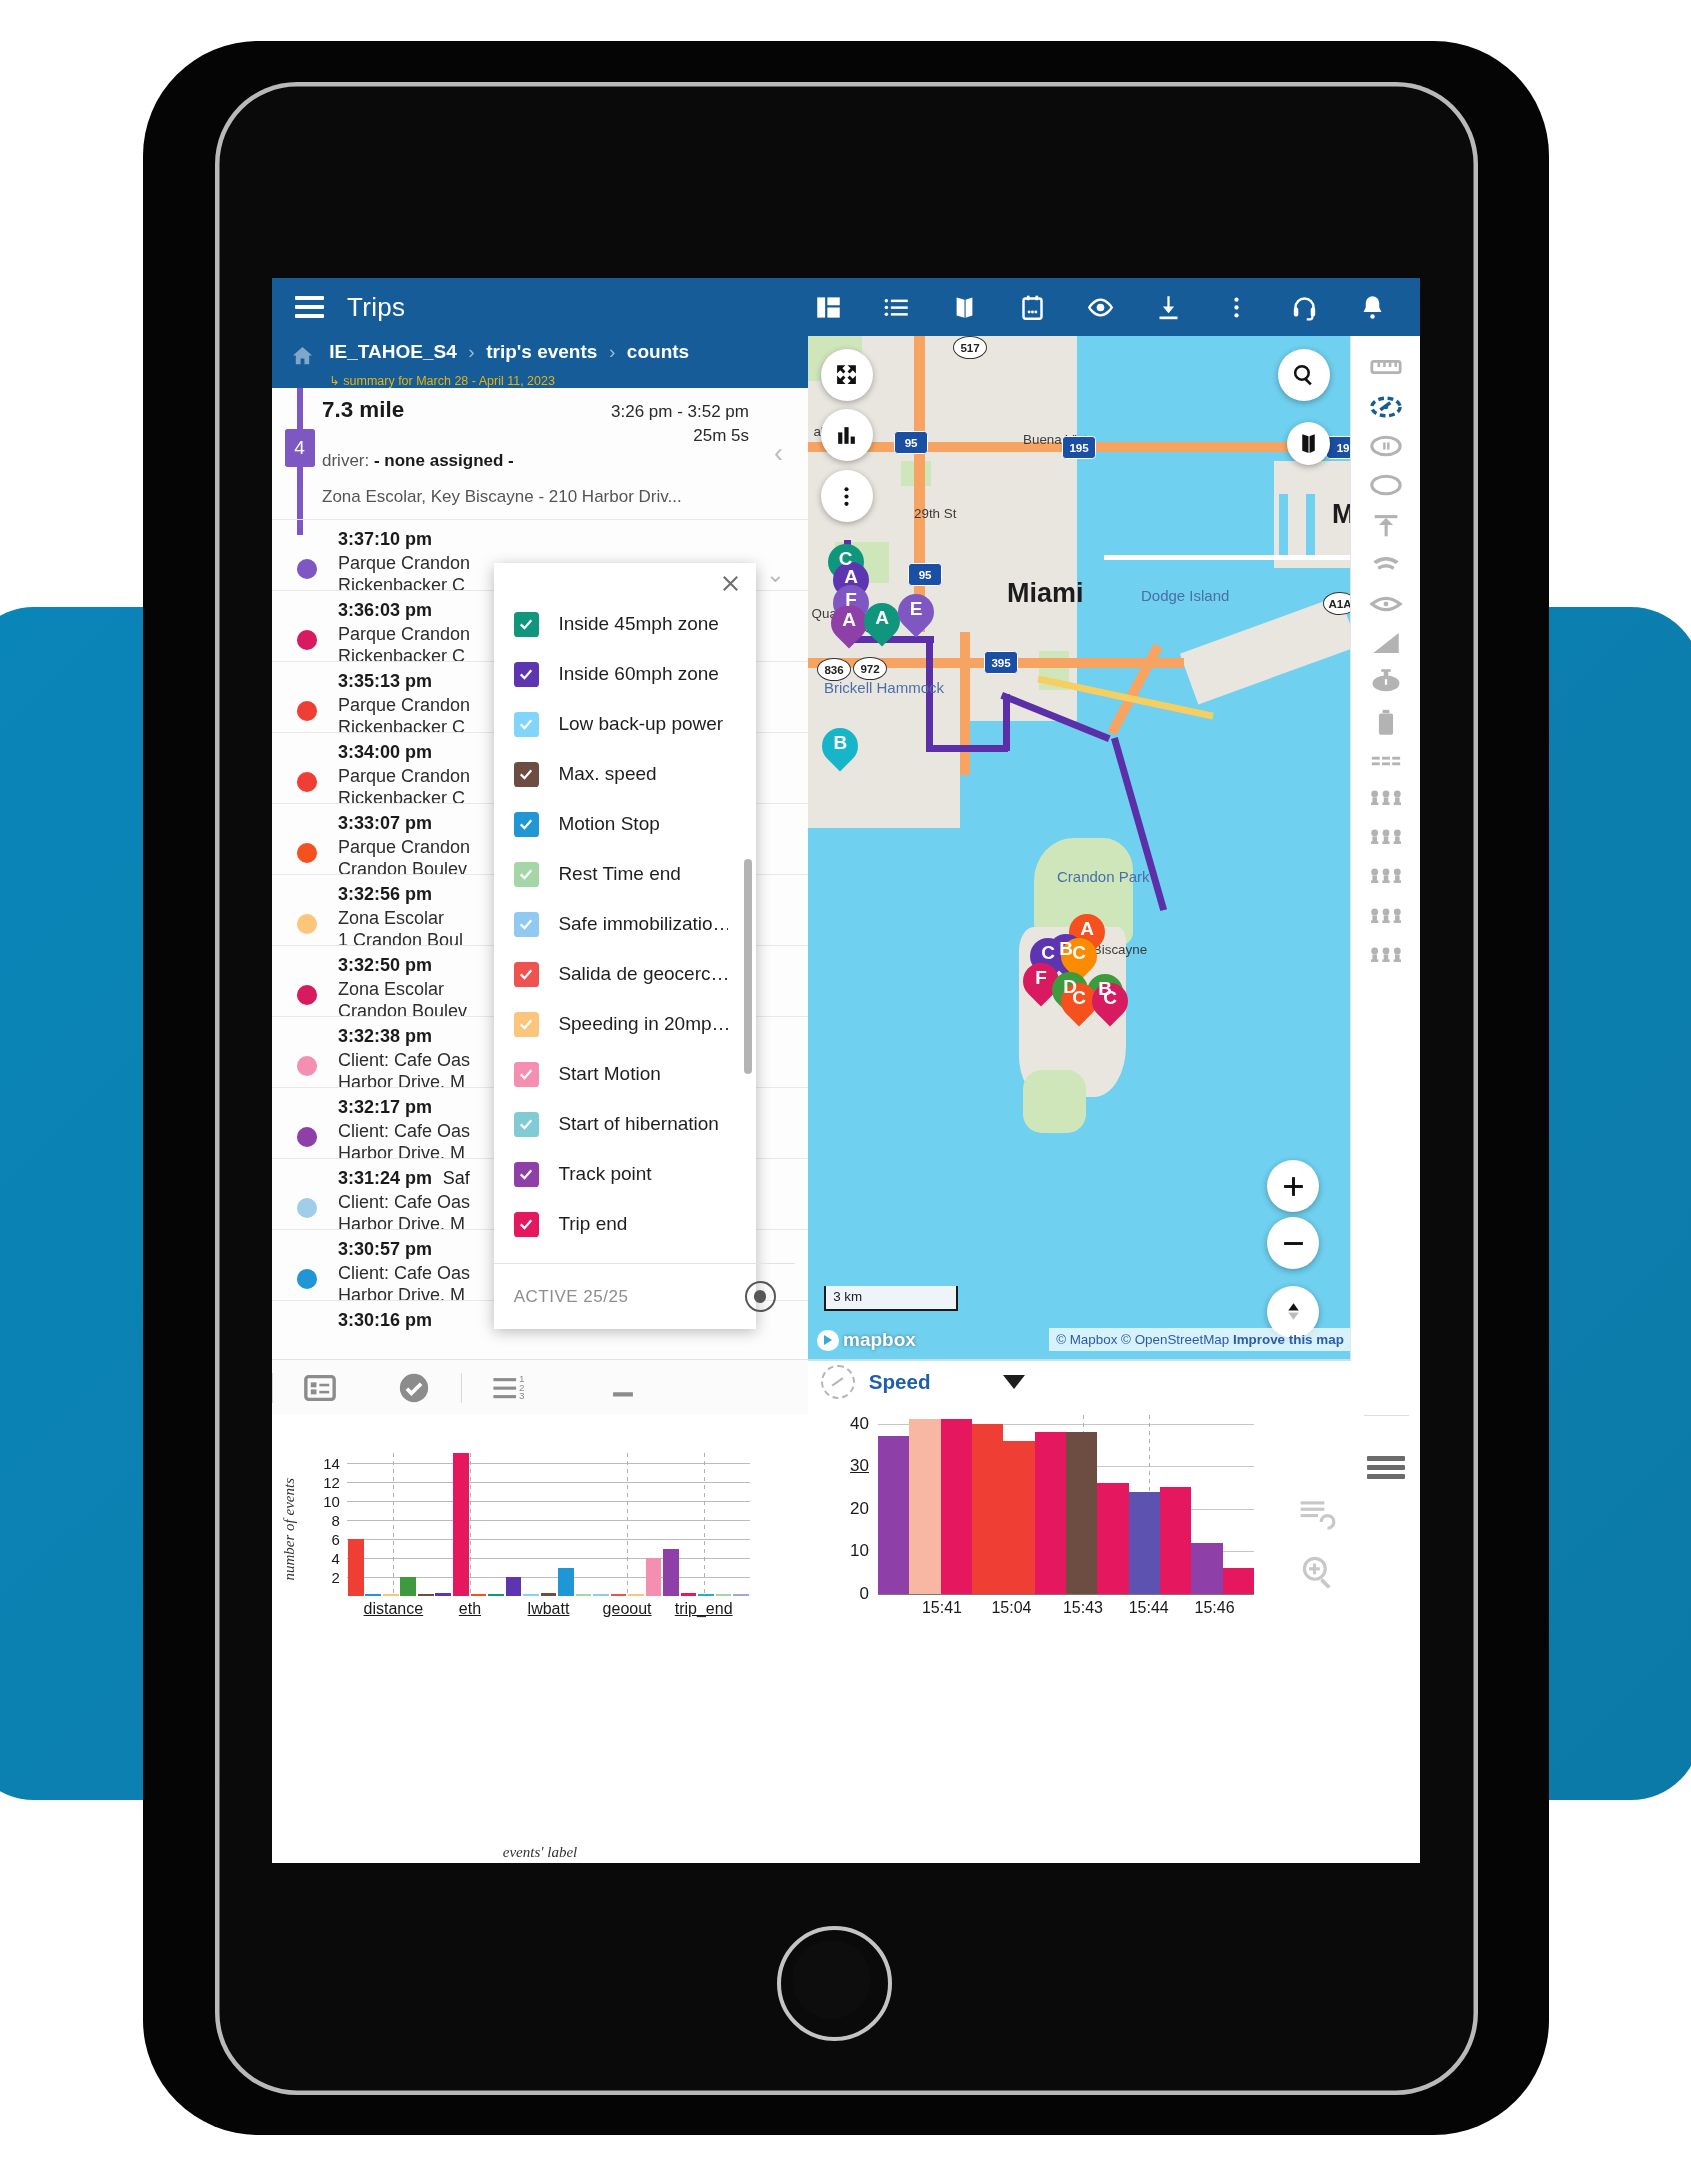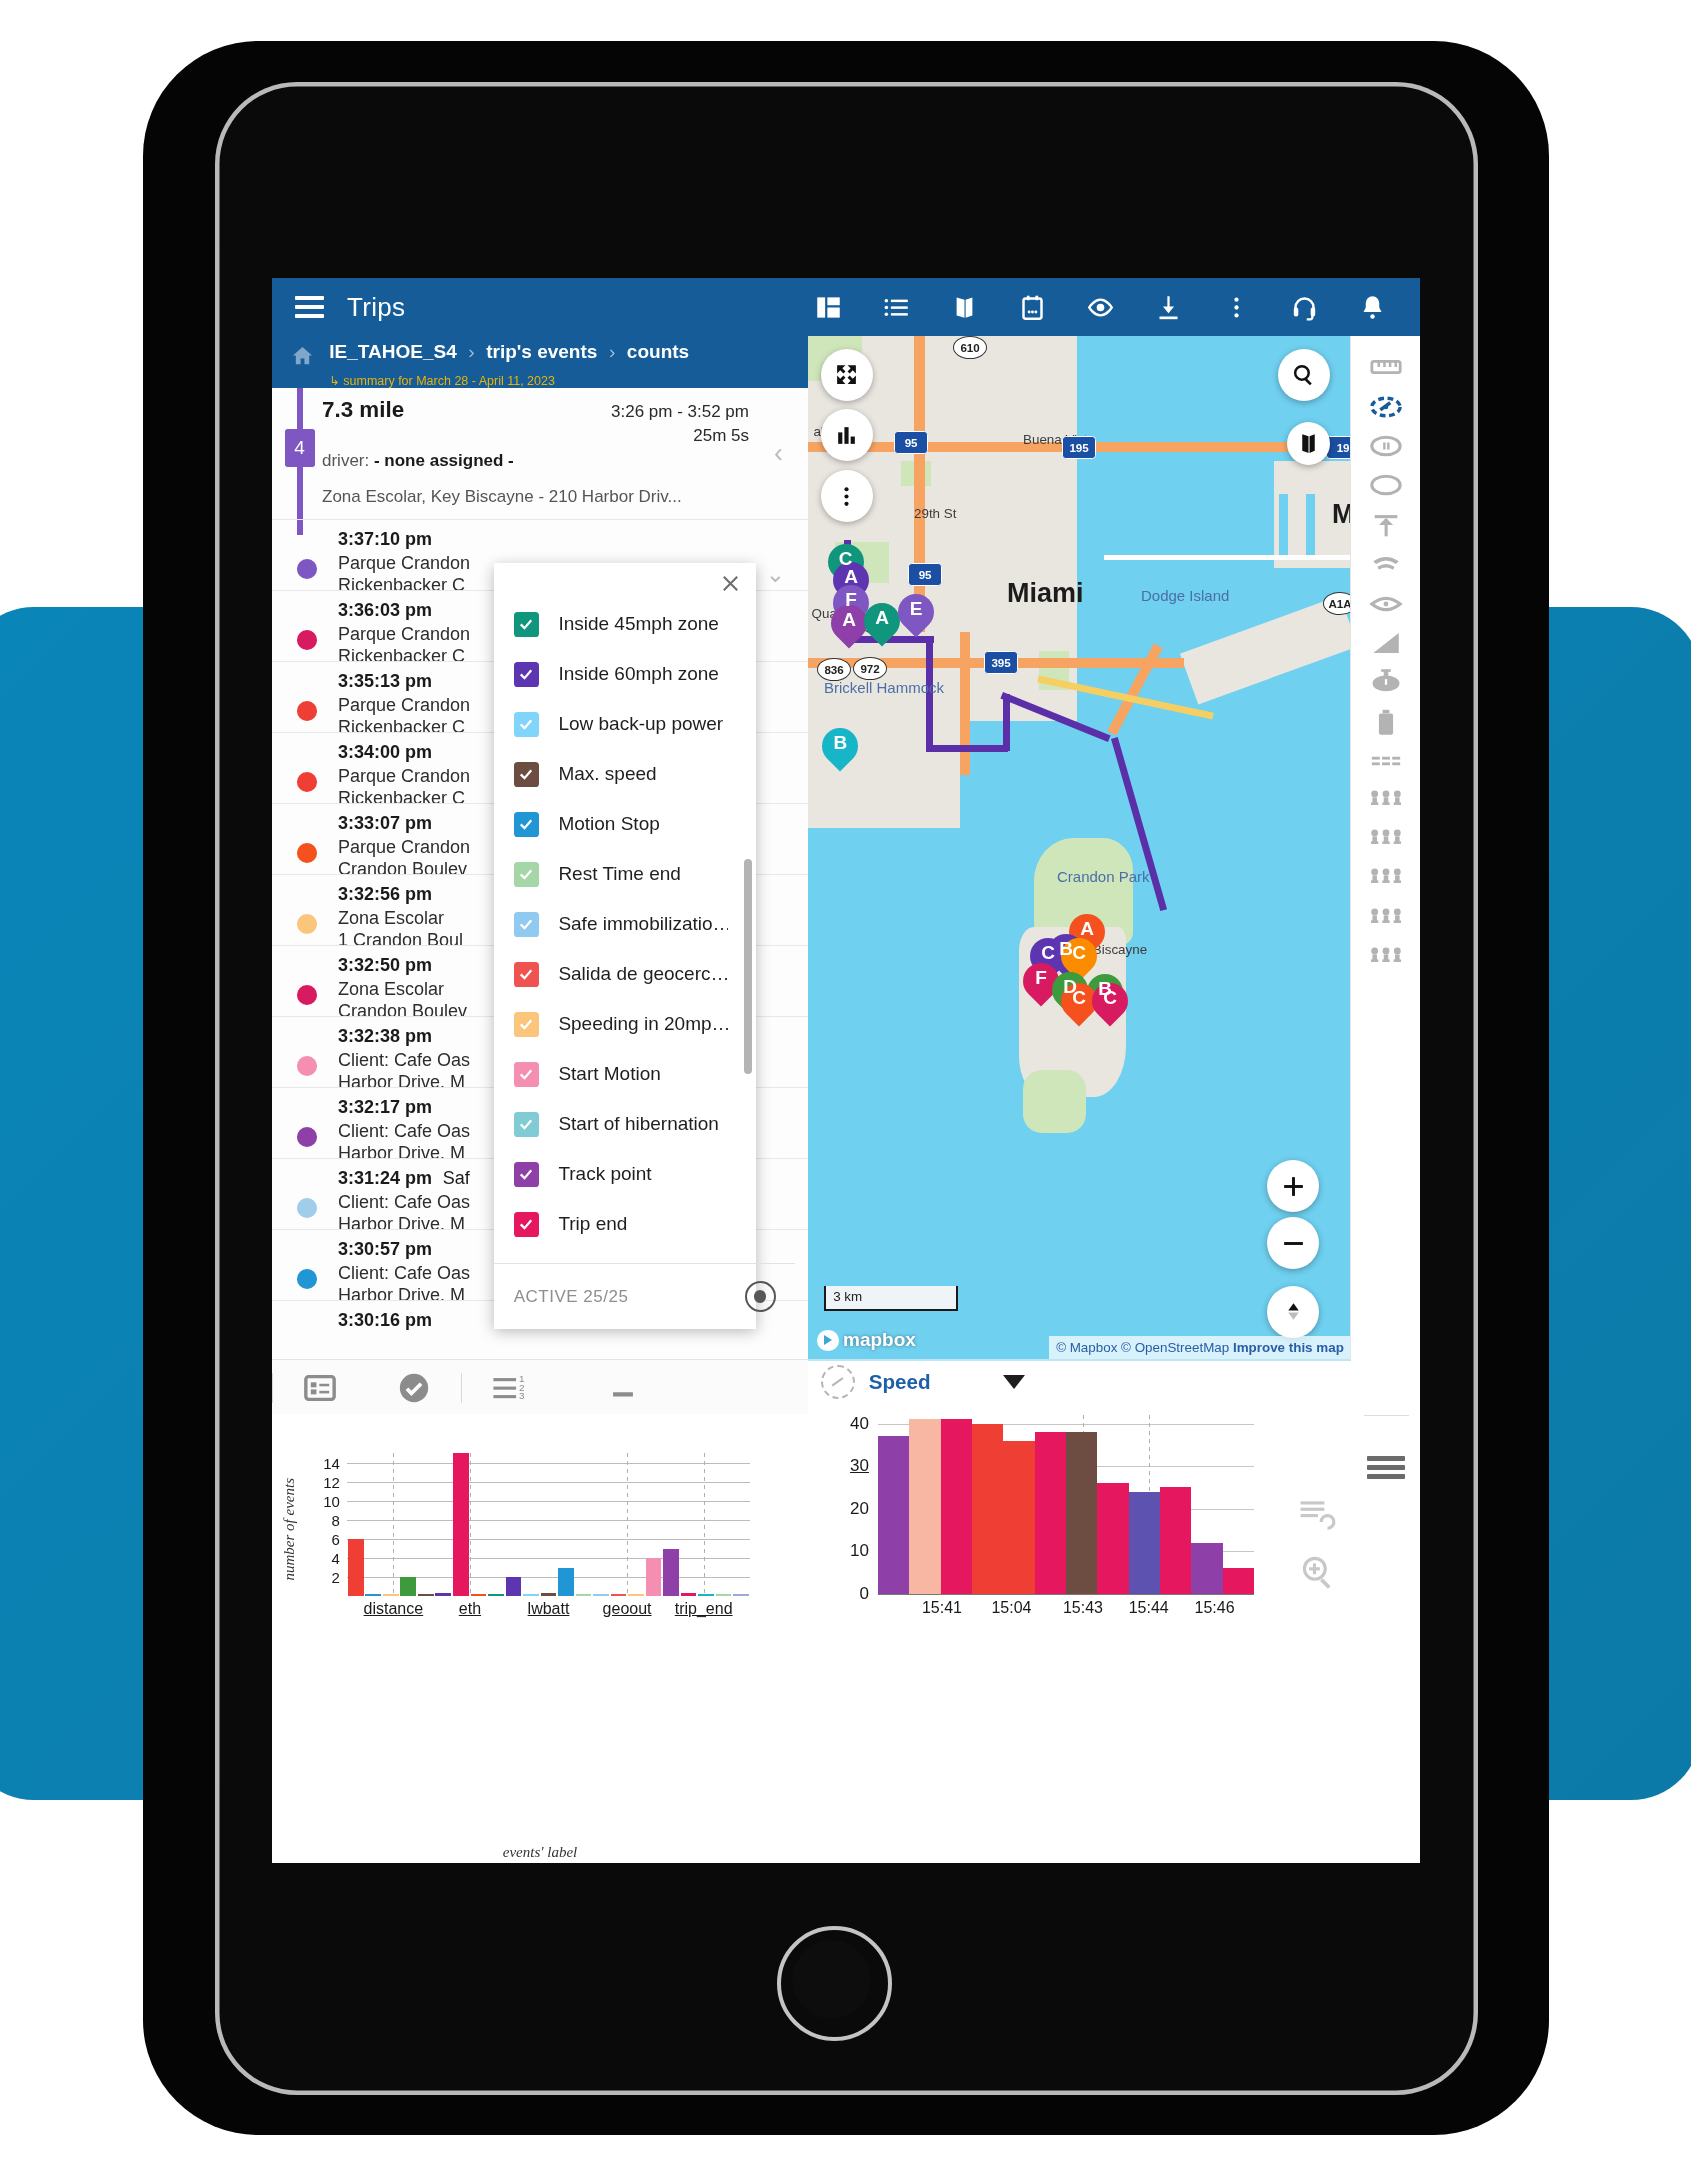--- a/index.html
+++ b/index.html
@@ -148,21 +148,21 @@
         justify-content:center;cursor:pointer;}
   .mbtn svg{width:25px;height:25px;fill:#111;}
   .pin{position:absolute;width:36px;height:47px;}
   .pin .body{position:absolute;left:0;top:0;width:36px;height:36px;border-radius:50% 50% 50% 0;
              transform:rotate(-45deg);}
   .pin .ltr{position:absolute;left:0;top:3.6px;width:36px;text-align:center;color:#fff;
             font-size:19px;font-weight:bold;z-index:2;}
   .scalebar{position:absolute;left:16px;bottom:48px;width:134px;height:25px;background:#eef4f7;
             border:2.7px solid #1a1a1a;border-top:none;box-sizing:border-box;
             font-size:13.4px;color:#222;padding-left:7.2px;line-height:22.4px;}
-  .attrib{position:absolute;right:0;bottom:0;height:23px;background:rgba(255,255,255,.72);
+  .attrib{position:absolute;right:0;bottom:8px;height:23px;background:rgba(255,255,255,.72);
           color:#2b5ca8;font-size:13.4px;line-height:23px;padding:0 7.2px;text-align:right;}
   .mapbox-logo{position:absolute;left:9px;bottom:7.2px;height:23px;display:flex;
                align-items:center;color:#fff;font-size:19px;font-weight:bold;
                text-shadow:0 0 3.6px rgba(0,0,0,.45);}
   .mapbox-logo .circ{width:21.5px;height:21.5px;border-radius:50%;background:#fff;
                      margin-right:4.5px;display:flex;align-items:center;justify-content:center;}
   .mapbox-logo .circ i{display:block;width:0;height:0;border-left:8px solid #3aa7d8;
                        border-top:5.4px solid transparent;border-bottom:5.4px solid transparent;}
 
   
@@ -531,21 +531,21 @@
         <div class="mlabel " style="left: 106px; top: 170px;">29th St</div>
         <div class="mlabel big" style="left: 199px; top: 242px;">Miami</div>
         <div class="mlabel blue" style="left: 333px; top: 251px;">Dodge Island</div>
         <div class="mlabel big" style="left: 524px; top: 163px;">M</div>
         <div class="mlabel " style="left: 3.6px; top: 270px;">Qua</div>
         <div class="mlabel blue" style="left: 16px; top: 343px;">Brickell Hammock</div>
         <div class="mlabel blue" style="left: 249px; top: 532px;">Crandon Park</div>
         <div class="mlabel " style="left: 258px; top: 606px;">Key Biscayne</div>
       </div>
     <div id="map-shields-host">
-        <div class="shield rnd" style="left: 145px; top: 0px; min-width: 25px; height: 19.7px;">610</div>
+        <div class="shield rnd" style="left: 145px; top: 0px; min-width: 25px; height: 19.7px;">517</div>
         <div class="shield i" style="left: 86px; top: 95px; min-width: 25px; height: 19.7px;">95</div>
         <div class="shield i" style="left: 254px; top: 100px; min-width: 25px; height: 19.7px;">195</div>
         <div class="shield i" style="left: 518px; top: 100px; min-width: 25px; height: 19.7px;">19</div>
         <div class="shield i" style="left: 100px; top: 227px; min-width: 25px; height: 19.7px;">95</div>
         <div class="shield i" style="left: 176px; top: 315px; min-width: 25px; height: 19.7px;">395</div>
         <div class="shield rnd" style="left: 9px; top: 322px; min-width: 25px; height: 19.7px;">836</div>
         <div class="shield rnd" style="left: 52px; top: 275px; min-width: 25px; height: 19.7px;">41</div>
         <div class="shield rnd" style="left: 45px; top: 321px; min-width: 25px; height: 19.7px;">972</div>
         <div class="shield rnd" style="left: 515px; top: 256px; min-width: 25px; height: 19.7px;">A1A</div>
       </div>

